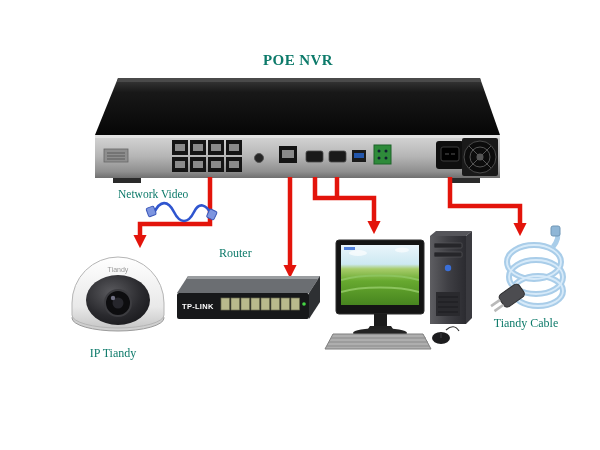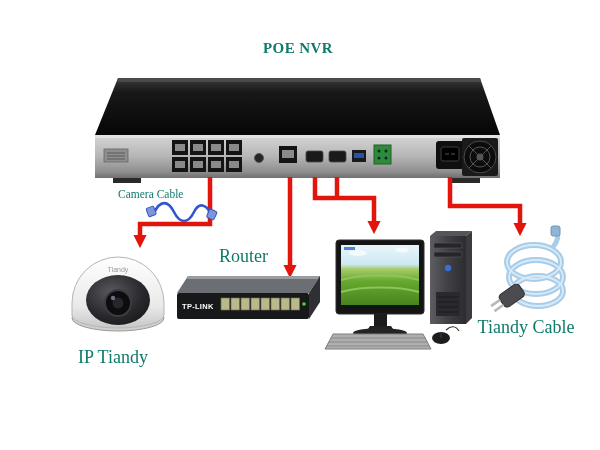--- a/index.html
+++ b/index.html
@@ -1,20 +1,20 @@
 <!DOCTYPE html>
 <html style="--label: #0d7a6a; --arrow: #e3140b;"><head>
 <meta charset="utf-8">
 <style>
   html,body{margin:0;padding:0;background:#ffffff;}
   :root{--label:#0d7a6a;--arrow:#e3140b;}
   #stage{position:relative;width:600px;height:450px;background:#ffffff;overflow:hidden;
          font-family:"Liberation Serif",serif;}
   #stage svg{position:absolute;left:0;top:0;}
-  .label{position:absolute;color:var(--label);white-space:nowrap;font-size:18px;}
+  .label{position:absolute;color:var(--label);white-space:nowrap;font-size:12px;}
   .title{font-size:15px;font-weight:700;letter-spacing:.4px;text-align:center;width:140px;}
   .small{font-size:11.5px;}
   .centered{text-align:center;white-space:normal;line-height:1.3;}
   .arrows path{stroke:var(--arrow);stroke-width:4.5;fill:none;}
   .arrowhead{fill:var(--arrow);}
   .cam-brand{font-family:"Liberation Sans",sans-serif;font-size:7px;fill:#9a9a9a;}
   .router-brand{font-family:"Liberation Sans",sans-serif;font-size:7.5px;font-weight:bold;
                 fill:#ffffff;letter-spacing:.3px;}
 </style>
 </head>
@@ -239,23 +239,23 @@
         <ellipse cx="538" cy="291" rx="25" ry="15"></ellipse>
       </g>
       <g transform="rotate(-35 512 296)">
         <rect x="500" y="288" width="24" height="15" rx="4" fill="#4c4c50" stroke="#2e2e30"></rect>
         <rect x="489" y="291" width="11" height="2.6" fill="#b9b9b9"></rect>
         <rect x="489" y="297" width="11" height="2.6" fill="#b9b9b9"></rect>
       </g>
     </g>
   </svg>
 
-  <div class="label title" style="left:228px;top:40px;">POE NVR</div>
-
-  <div class="label small" style="left:118px;top:188px;">Camera Cable</div>
+  <div class="label title" style="left:228px;top:52px;">POE NVR</div>
+
+  <div class="label small" style="left:118px;top:188px;">Network Video</div>
 
   <div class="label" style="left:219px;top:246px;">Router</div>
 
   <div class="label centered" style="left:58px;top:346px;width:110px;">IP Tiandy</div>
 
   <div class="label centered" style="left:322px;top:346px;width:150px;">
   </div>
 
   <div class="label centered" style="left:466px;top:316px;width:120px;">Tiandy Cable</div>
 

